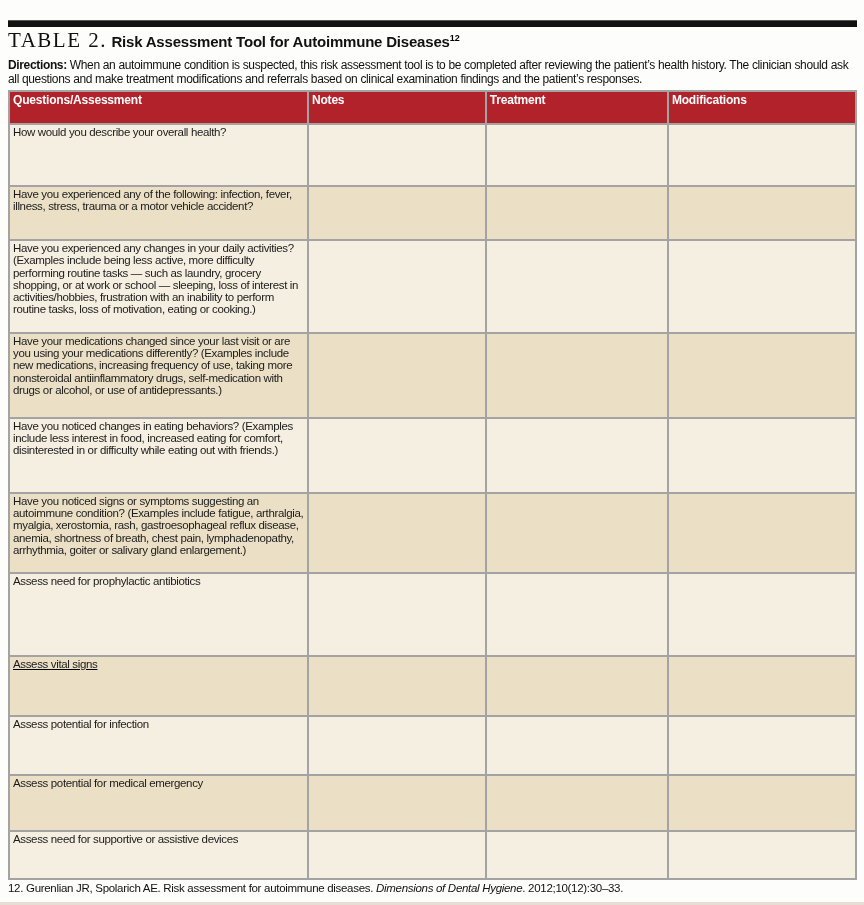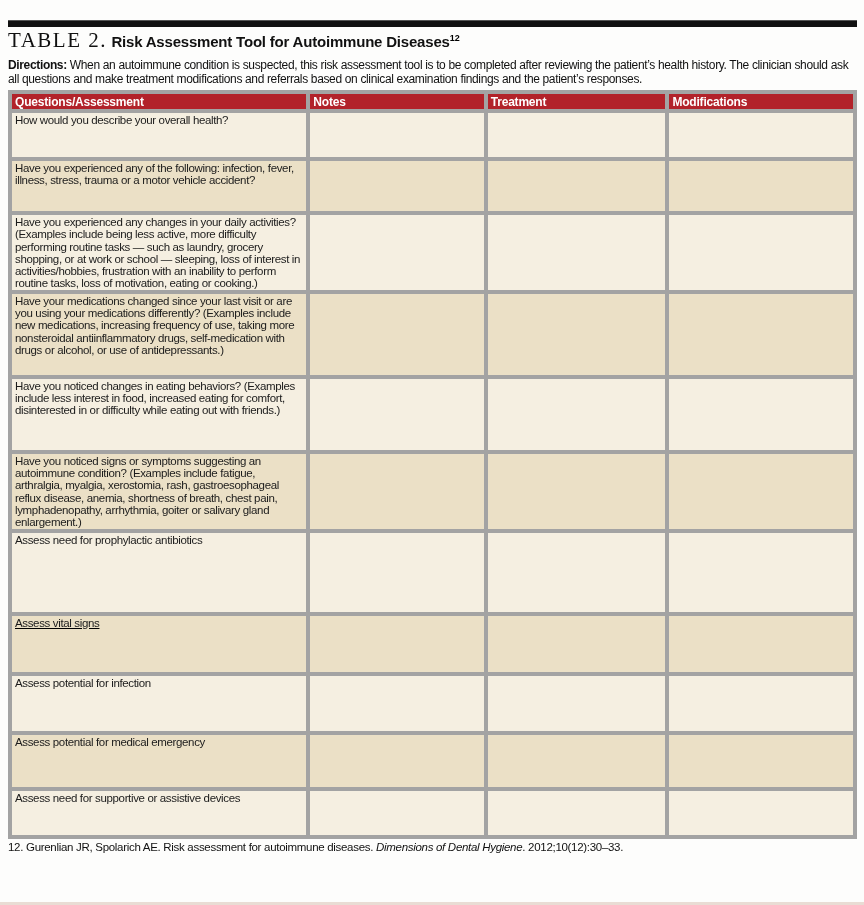--- a/index.html
+++ b/index.html
@@ -62,23 +62,23 @@
   .directions b { font-weight: 700; }
 
   table.risk {
     margin-top: 4px;
     width: 849px;
     border-collapse: collapse;
     table-layout: fixed;
     border: 2px solid #111;
   }
   table.risk th, table.risk td {
-    border: 4px solid #a3a3a3;
+    border: 2px solid #a3a3a3;
     vertical-align: top;
-    padding: 1px 3px 0 3px;
+    padding: 1px 3px 16px 3px;
     overflow: hidden;
   }
   thead th {
     background: #b2222a;
     color: #ffffff;
     font-size: 12px;
     font-weight: 700;
     text-align: left;
     letter-spacing: -0.2px;
     height: 14px;
@@ -87,21 +87,21 @@
   }
   tbody td {
     font-size: 11.5px;
     letter-spacing: -0.35px;
     line-height: 12.3px;
     color: #1b1b1b;
   }
   tbody tr:nth-child(odd)  td { background: #f5efe1; }
   tbody tr:nth-child(even) td { background: #ebe0c6; }
 
-  tbody tr:nth-child(1)  { height: 48px; }
+  tbody tr:nth-child(1)  { height: 62px; }
   tbody tr:nth-child(2)  { height: 54px; }
   tbody tr:nth-child(3)  { height: 63px; }
   tbody tr:nth-child(4)  { height: 85px; }
   tbody tr:nth-child(5)  { height: 75px; }
   tbody tr:nth-child(6)  { height: 51px; }
   tbody tr:nth-child(7)  { height: 83px; }
   tbody tr:nth-child(8)  { height: 60px; text-decoration: underline; }
   tbody tr:nth-child(9)  { height: 59px; }
   tbody tr:nth-child(10) { height: 56px; }
   tbody tr:nth-child(11) { height: 48px; }

